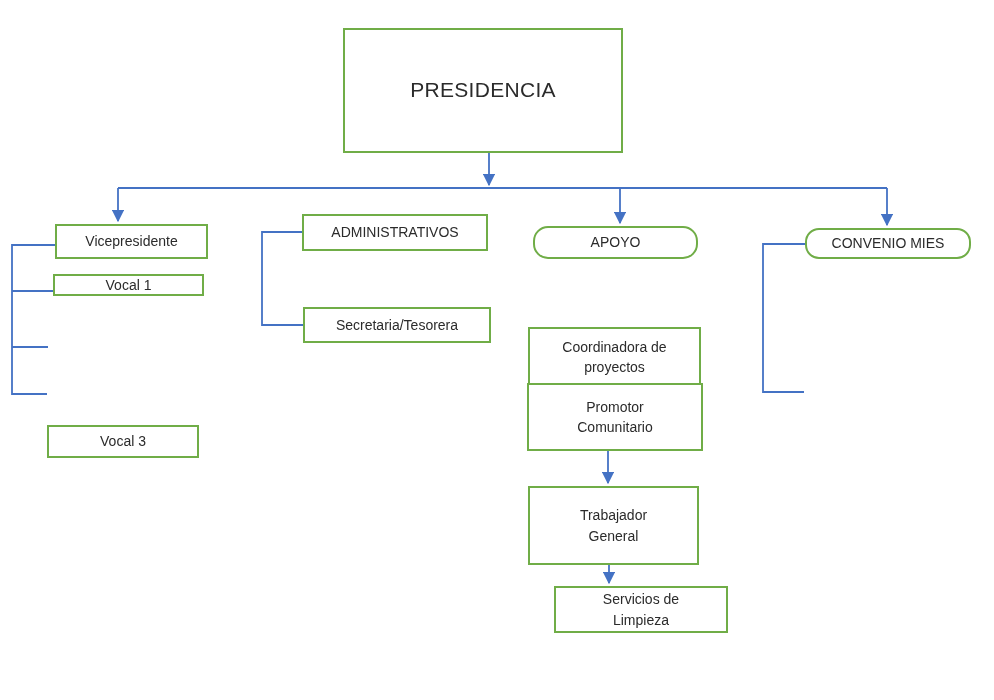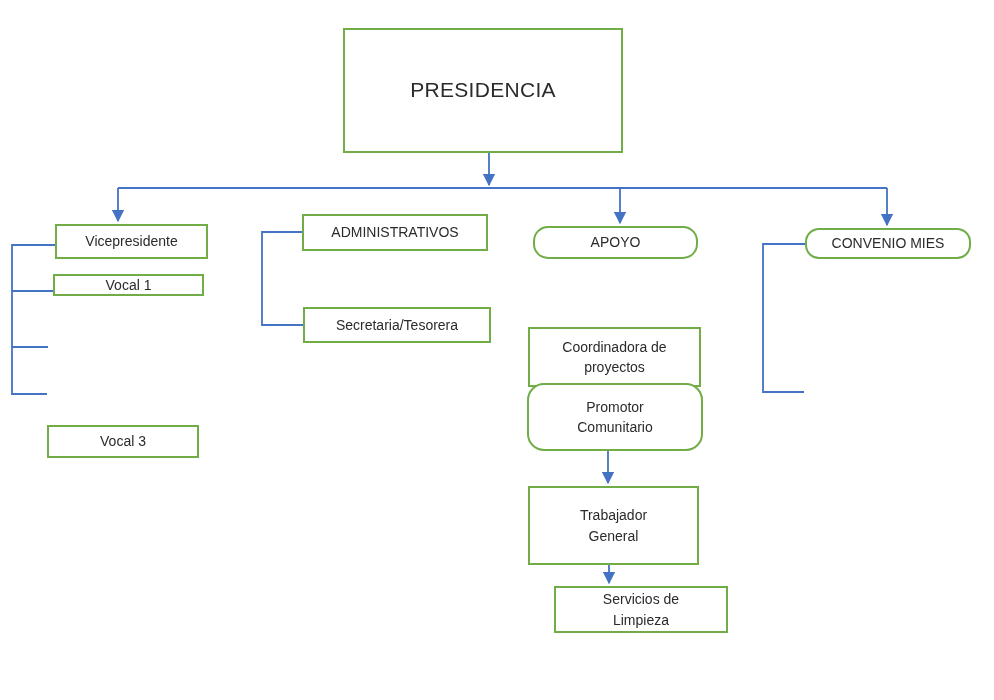--- a/index.html
+++ b/index.html
@@ -83,21 +83,21 @@
 
   <div class="node" style="left:302px; top:214px; width:186px; height:37px;">ADMINISTRATIVOS</div>
 
   <div class="node" style="left:303px; top:307px; width:188px; height:36px;">Secretaria/Tesorera</div>
 
   <div class="node" style="left:533px; top:226px; width:165px; height:33px;border-radius:15px;">APOYO</div>
 
   <div class="node" style="left:528px; top:287px; width:173px; height:60px;margin-top:40px;">Coordinadora de
 proyectos</div>
 
-  <div class="node" style="left:527px; top:383px; width:176px; height:68px;border-radius:17px;">Promotor
+  <div class="node" style="left:527px; top:383px; width:176px; height:68px;">Promotor
 Comunitario</div>
 
   <div class="node" style="left:528px; top:486px; width:171px; height:79px;">Trabajador
 General</div>
 
   <div class="node" style="left:554px; top:586px; width:174px; height:47px;">Servicios de
 Limpieza</div>
 
   <div class="node" style="left:805px; top:228px; width:166px; height:31px;border-radius:14px;">CONVENIO MIES</div>
 

